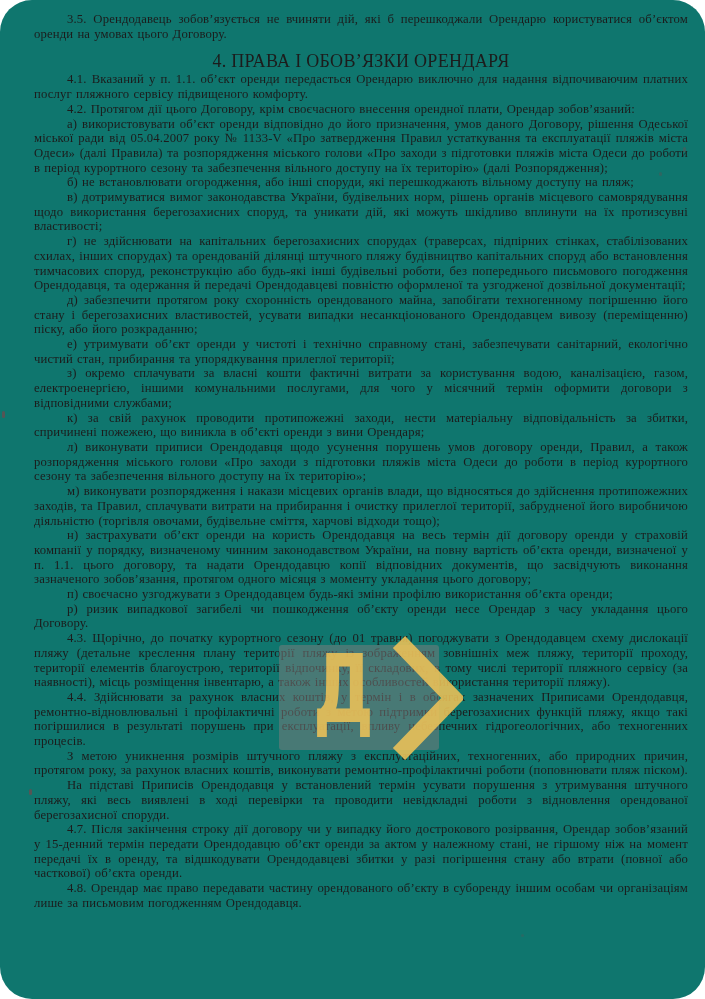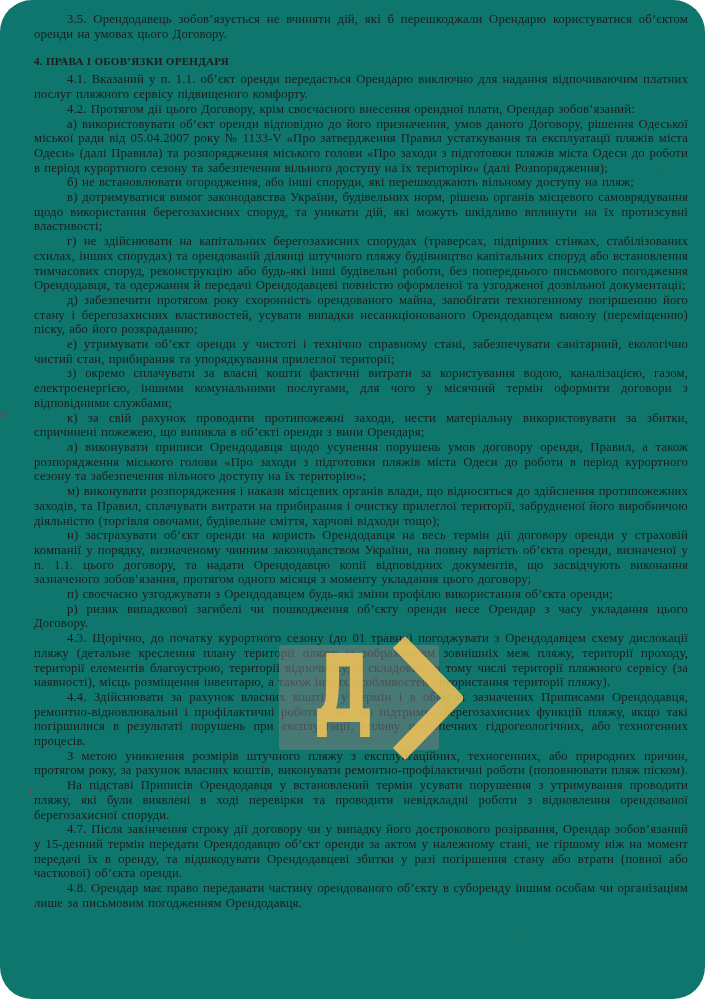--- a/index.html
+++ b/index.html
@@ -24,23 +24,24 @@
     font-size: 12.7px;
     line-height: 14.7px;
     text-align: justify;
     text-indent: 33px;
     letter-spacing: 0.15px;
     word-spacing: 0.8px;
   }
   .para b { font-weight: normal; }
   .section-heading {
     margin: 13px 0 3px 0;
-    font-size: 11px;
+    font-size: 18px;
     line-height: 15px;
-    font-weight: bold;
+    font-weight: normal;
+    text-align: center;
     text-indent: 0;
     letter-spacing: 0.3px;
   }
   
   .watermark {
     position: absolute;
     left: 279px;
     top: 628px;
     width: 192px;
     height: 136px;
@@ -95,30 +96,30 @@
     <p class="para"><span>4.1. Вказаний у п. 1.1. об’єкт оренди передасться Орендарю виключно </span><b>для надання відпочиваючим платних послуг пляжного сервісу підвищеного комфорту.</b></p>
 
     <p class="para">4.2. Протягом дії цього Договору, крім своєчасного внесення орендної плати, Орендар зобов’язаний:</p>
     <p class="para">а) використовувати об’єкт оренди відповідно до його призначення, умов даного Договору, рішення Одеської міської ради від 05.04.2007 року № 1133-V «Про затвердження Правил устаткування та експлуатації пляжів міста Одеси» (далі  Правила) та розпорядження міського голови «Про заходи з підготовки пляжів міста Одеси до роботи в період курортного сезону та забезпечення вільного доступу на їх територію» (далі Розпорядження);</p>
     <p class="para">б) не встановлювати огородження, або інші споруди, які перешкоджають вільному доступу на пляж;</p>
     <p class="para">в) дотримуватися вимог законодавства України, будівельних норм, рішень органів місцевого самоврядування щодо використання берегозахисних споруд, та уникати дій, які можуть шкідливо вплинути на їх протизсувні властивості;</p>
     <p class="para">г) не здійснювати на капітальних берегозахисних спорудах (траверсах, підпірних стінках, стабілізованих схилах, інших спорудах) та орендованій ділянці штучного пляжу будівництво капітальних споруд або встановлення тимчасових споруд, реконструкцію або будь-які інші будівельні роботи, без попереднього письмового погодження Орендодавця, та одержання й передачі Орендодавцеві повністю оформленої та узгодженої дозвільної документації;</p>
     <p class="para">д) забезпечити протягом року схоронність орендованого майна, запобігати техногенному погіршенню його стану і берегозахисних властивостей, усувати випадки несанкціонованого Орендодавцем вивозу (переміщенню) піску, або його розкраданню;</p>
     <p class="para">е) утримувати об’єкт оренди у чистоті і технічно справному стані, забезпечувати санітарний, екологічно чистий стан, прибирання та упорядкування прилеглої території;</p>
     <p class="para">з) окремо сплачувати за власні кошти фактичні витрати за користування водою, каналізацією, газом, електроенергією, іншими комунальними послугами, для чого у місячний термін оформити договори з відповідними службами;</p>
-    <p class="para">к) за свій рахунок проводити протипожежні заходи, нести матеріальну використовувати за збитки, спричинені пожежею, що виникла в об’єкті оренди з вини Орендаря;</p>
+    <p class="para">к) за свій рахунок проводити протипожежні заходи, нести матеріальну відповідальність за збитки, спричинені пожежею, що виникла в об’єкті оренди з вини Орендаря;</p>
     <p class="para">л) виконувати приписи Орендодавця щодо усунення порушень умов договору оренди, Правил, а також розпорядження міського голови «Про заходи з підготовки пляжів міста Одеси до роботи в період курортного сезону та забезпечення вільного доступу на їх територію»;</p>
     <p class="para">м) виконувати розпорядження і накази місцевих органів влади, що відносяться до здійснення протипожежних заходів, та Правил, сплачувати витрати на прибирання і очистку прилеглої території, забрудненої його виробничою діяльністю (торгівля овочами, будівельне сміття, харчові відходи тощо);</p>
     <p class="para">н) застрахувати об’єкт оренди на користь Орендодавця на весь термін дії договору оренди у страховій компанії у порядку, визначеному чинним законодавством України, на повну вартість об’єкта оренди, визначеної у п. 1.1. цього договору, та надати Орендодавцю копії відповідних документів, що засвідчують виконання зазначеного зобов’язання, протягом одного місяця з моменту укладання цього договору;</p>
     <p class="para">п) своєчасно узгоджувати з Орендодавцем будь-які зміни профілю використання об’єкта оренди;</p>
     <p class="para">р) ризик випадкової загибелі чи пошкодження об’єкту оренди несе Орендар з часу укладання цього Договору.</p>
     <p class="para">4.3. Щорічно, до початку курортного сезону (до 01 травня) погоджувати з Орендодавцем схему дислокації пляжу (детальне креслення плану території пляжу із зображенням зовнішніх меж пляжу,  території проходу, території елементів благоустрою, території відпочинку, її складових, в тому числі території пляжного сервісу (за наявності), місць розміщення інвентарю, а також інших особливостей використання території пляжу).</p>
     <p class="para">4.4. Здійснювати за рахунок власних коштів, у термін і в обсягах зазначених Приписами Орендодавця, ремонтно-відновлювальні і профілактичні роботи з метою  підтримки берегозахисних функцій пляжу, якщо такі погіршилися в результаті порушень при експлуатації, впливу небезпечних гідрогеологічних, або техногенних процесів.</p>
     <p class="para">З метою уникнення розмірів штучного пляжу з експлуатаційних, техногенних, або природних причин, протягом року, за рахунок власних коштів, виконувати ремонтно-профілактичні роботи (поповнювати пляж піском).</p>
-    <p class="para">На підставі Приписів Орендодавця у встановлений термін усувати порушення з утримування проводити пляжу, які  були виявлені в ході перевірки та проводити невідкладні роботи з відновлення орендованої берегозахисної споруди.</p>
+    <p class="para">На підставі Приписів Орендодавця у встановлений термін усувати порушення з утримування штучного пляжу, які  весь виявлені в ході перевірки та проводити невідкладні роботи з відновлення орендованої берегозахисної споруди.</p>
     <p class="para">4.7. Після закінчення строку дії договору чи у випадку його дострокового розірвання, Орендар зобов’язаний у 15-денний термін передати Орендодавцю об’єкт оренди за актом у належному стані, не гіршому ніж на момент передачі їх в оренду, та відшкодувати Орендодавцеві збитки у разі погіршення стану або втрати (повної або часткової) об’єкта оренди.</p>
     <p class="para">4.8. Орендар має право передавати частину орендованого об’єкту в суборенду іншим особам чи організаціям лише за письмовим погодженням Орендодавця.</p>
 
   </div>
 
   <div class="watermark">
     <div class="wm-box"></div>
     <div class="wm-letter">Д</div>
     <svg class="wm-chevron" width="72" height="124" viewBox="0 0 72 124">
       <polyline points="8,6 62,62 8,118" fill="none" stroke-width="17" stroke-linecap="butt" stroke-linejoin="miter" stroke="#edc258"></polyline>

